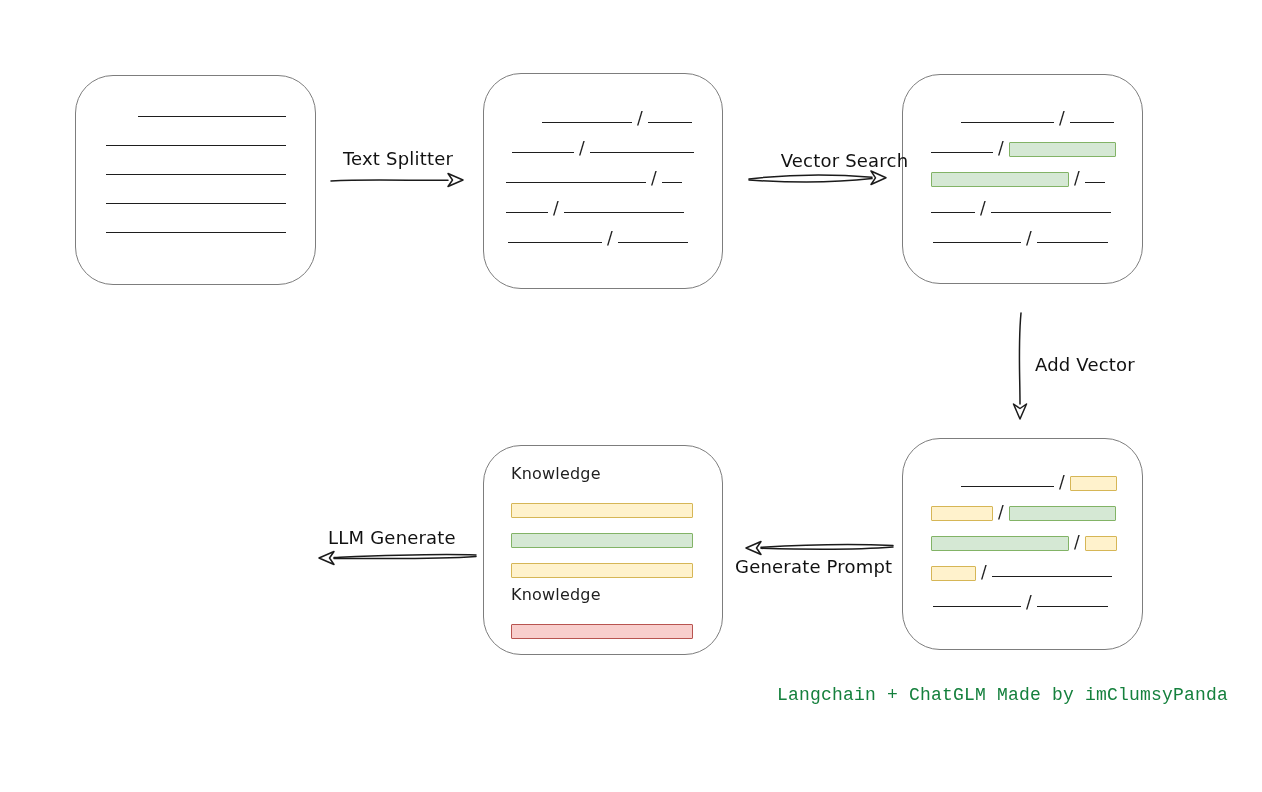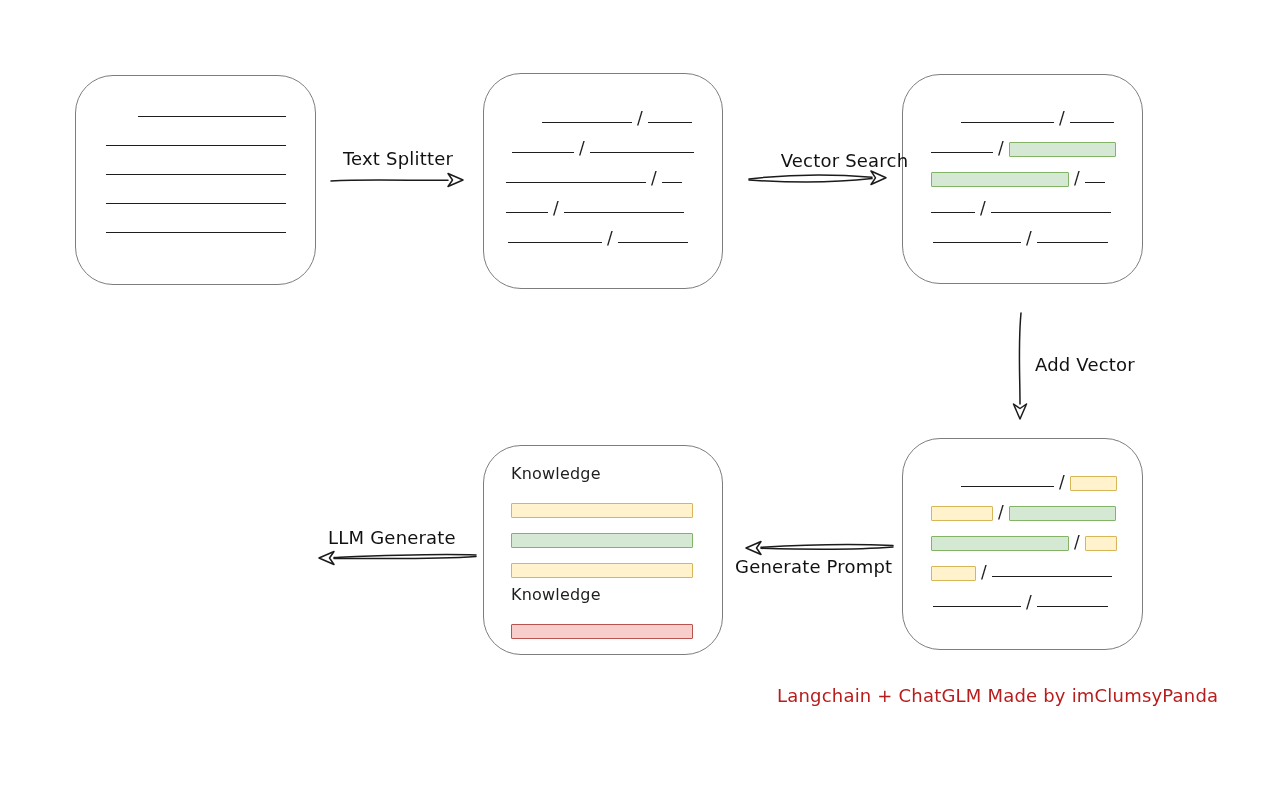--- a/index.html
+++ b/index.html
@@ -42,21 +42,21 @@
     color:#111111; letter-spacing:0.2px; white-space:nowrap;
   }
   #label-text-splitter   { left:332px; top:148px; width:132px; }
   #label-vector-search   { left:777px; top:150px; width:135px; }
   #label-add-context     { left:1035px; top:354px; width:120px; text-align:left; }
   #label-generate-prompt { left:735px; top:528px; width:150px;margin-top:28px; }
   #label-llm-response    { left:328px; top:527px; width:128px; }
 
   .caption {
     position:absolute; left:777px; top:685px; width:404px; text-align:right;
-    font-size:18px; color:#b91c1c; letter-spacing:0.2px; white-space:nowrap;
+    font-size:18px; color:#15803d; letter-spacing:0.2px; white-space:nowrap;font-family:Liberation Mono, monospace;
   }
   .arrows-layer { position:absolute; left:0; top:0; width:1262px; height:792px; pointer-events:none; }
   .arrows-layer path { stroke:#1b1b1b; stroke-width:1.5; fill:none; stroke-linecap:round; }
   .arrows-layer path.head { fill:#ffffff; stroke-linejoin:round; }
 </style>
 </head>
 <body>
 
 <div class="canvas">
 

